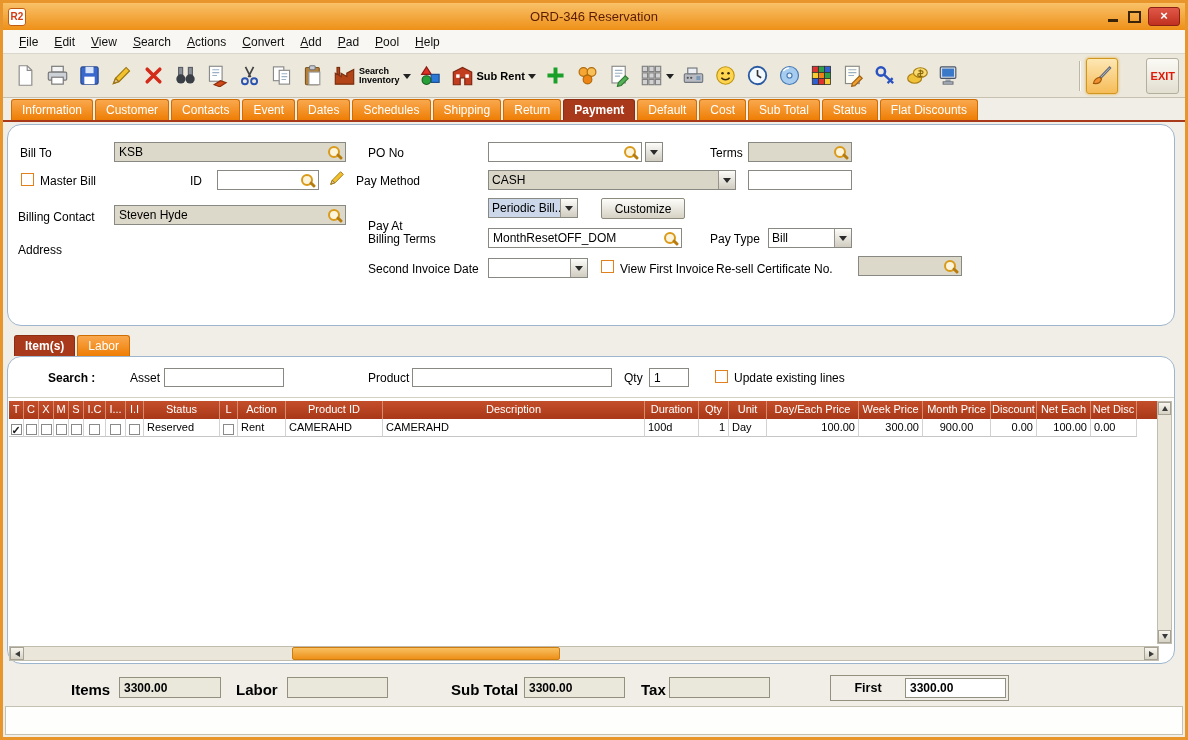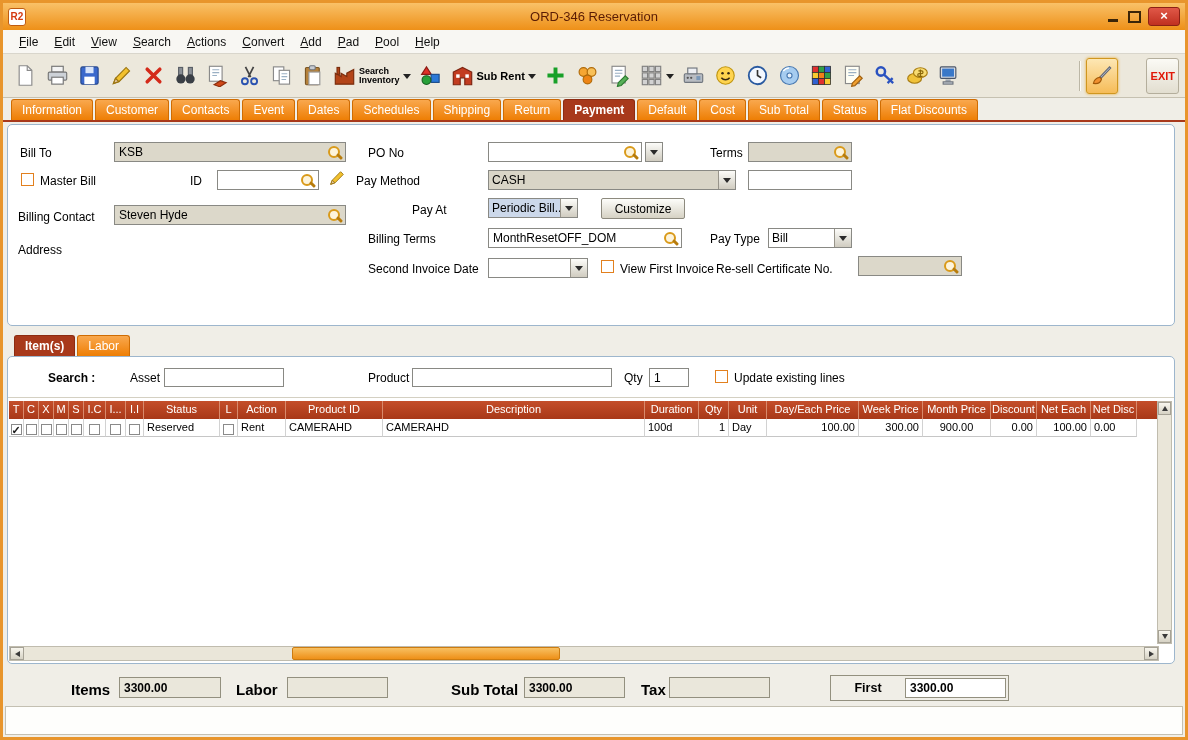--- a/index.html
+++ b/index.html
@@ -46,21 +46,21 @@
 
   
   .tabs { position:absolute; top:95px; left:0; right:0; height:24px; padding-left:8px;
     border-bottom:2px solid #a8391b; display:flex; align-items:flex-end; gap:2px; }
   .tab { height:21px; padding:0 10px; background:linear-gradient(#f9a84e,#ee7e04); color:#fff;
     font-size:12px; line-height:20px; border-radius:3px 3px 0 0; border:1px solid #cf6c02; border-bottom:none; flex:none; }
   .tab.active { background:#a8391b; border-color:#8c2c12; font-weight:bold; }
   .items-tabs { position:absolute; top:331px; left:11px; height:22px; display:flex; gap:2px; align-items:flex-end; }
 
   
-  .panel { position:absolute; background:#fff; border:1px solid #9db6cd; border-radius:5px;text-decoration:underline; }
+  .panel { position:absolute; background:#fff; border:1px solid #9db6cd; border-radius:14px;text-decoration:underline; }
   #payment-panel { left:4px; top:121px; width:1168px; height:202px; }
   #items-panel  { left:4px; top:353px; width:1168px; height:308px; }
 
   .lbl { position:absolute; font-size:12px; white-space:nowrap; }
   .lbl.b { font-weight:bold; }
 
   .fld { position:absolute; height:20px; background:#fff; border:1px solid #898984;
     font-size:12px; padding:2px 16px 0 4px; overflow:hidden; white-space:nowrap; }
   .fld.gray { background:#dcd8ca; }
   .fld.nomag { padding-right:4px; }
@@ -492,21 +492,21 @@
     </div>
     <div class="lbl" style="left:348px; top:49px;">Pay Method</div>
     <div class="combo" style="left:480px; top:45px; width:248px;">
       <span class="combo-val">CASH</span>
       <span class="combo-btn"></span>
     </div>
     <div class="fld nomag" style="left:740px; top:45px; width:104px;">
       <span class="fld-text"></span>
     </div>
 
-    <div class="lbl" style="left:360px; top:78px;margin-left:44px;">Pay At</div>
+    <div class="lbl" style="left:360px; top:94px;">Pay At</div>
     <div class="combo blue" style="left:480px; top:73px; width:90px;">
       <span class="combo-val">Periodic Bill...</span>
       <span class="combo-btn"></span>
     </div>
     <div class="pushbtn" style="left:593px; top:73px; width:84px;">Customize</div>
     <div class="lbl" style="left:10px; top:85px;">Billing Contact</div>
     <div class="fld gray" style="left:106px; top:80px; width:232px;">
       <span class="fld-text">Steven Hyde</span>
       <span class="mag"></span>
     </div>

